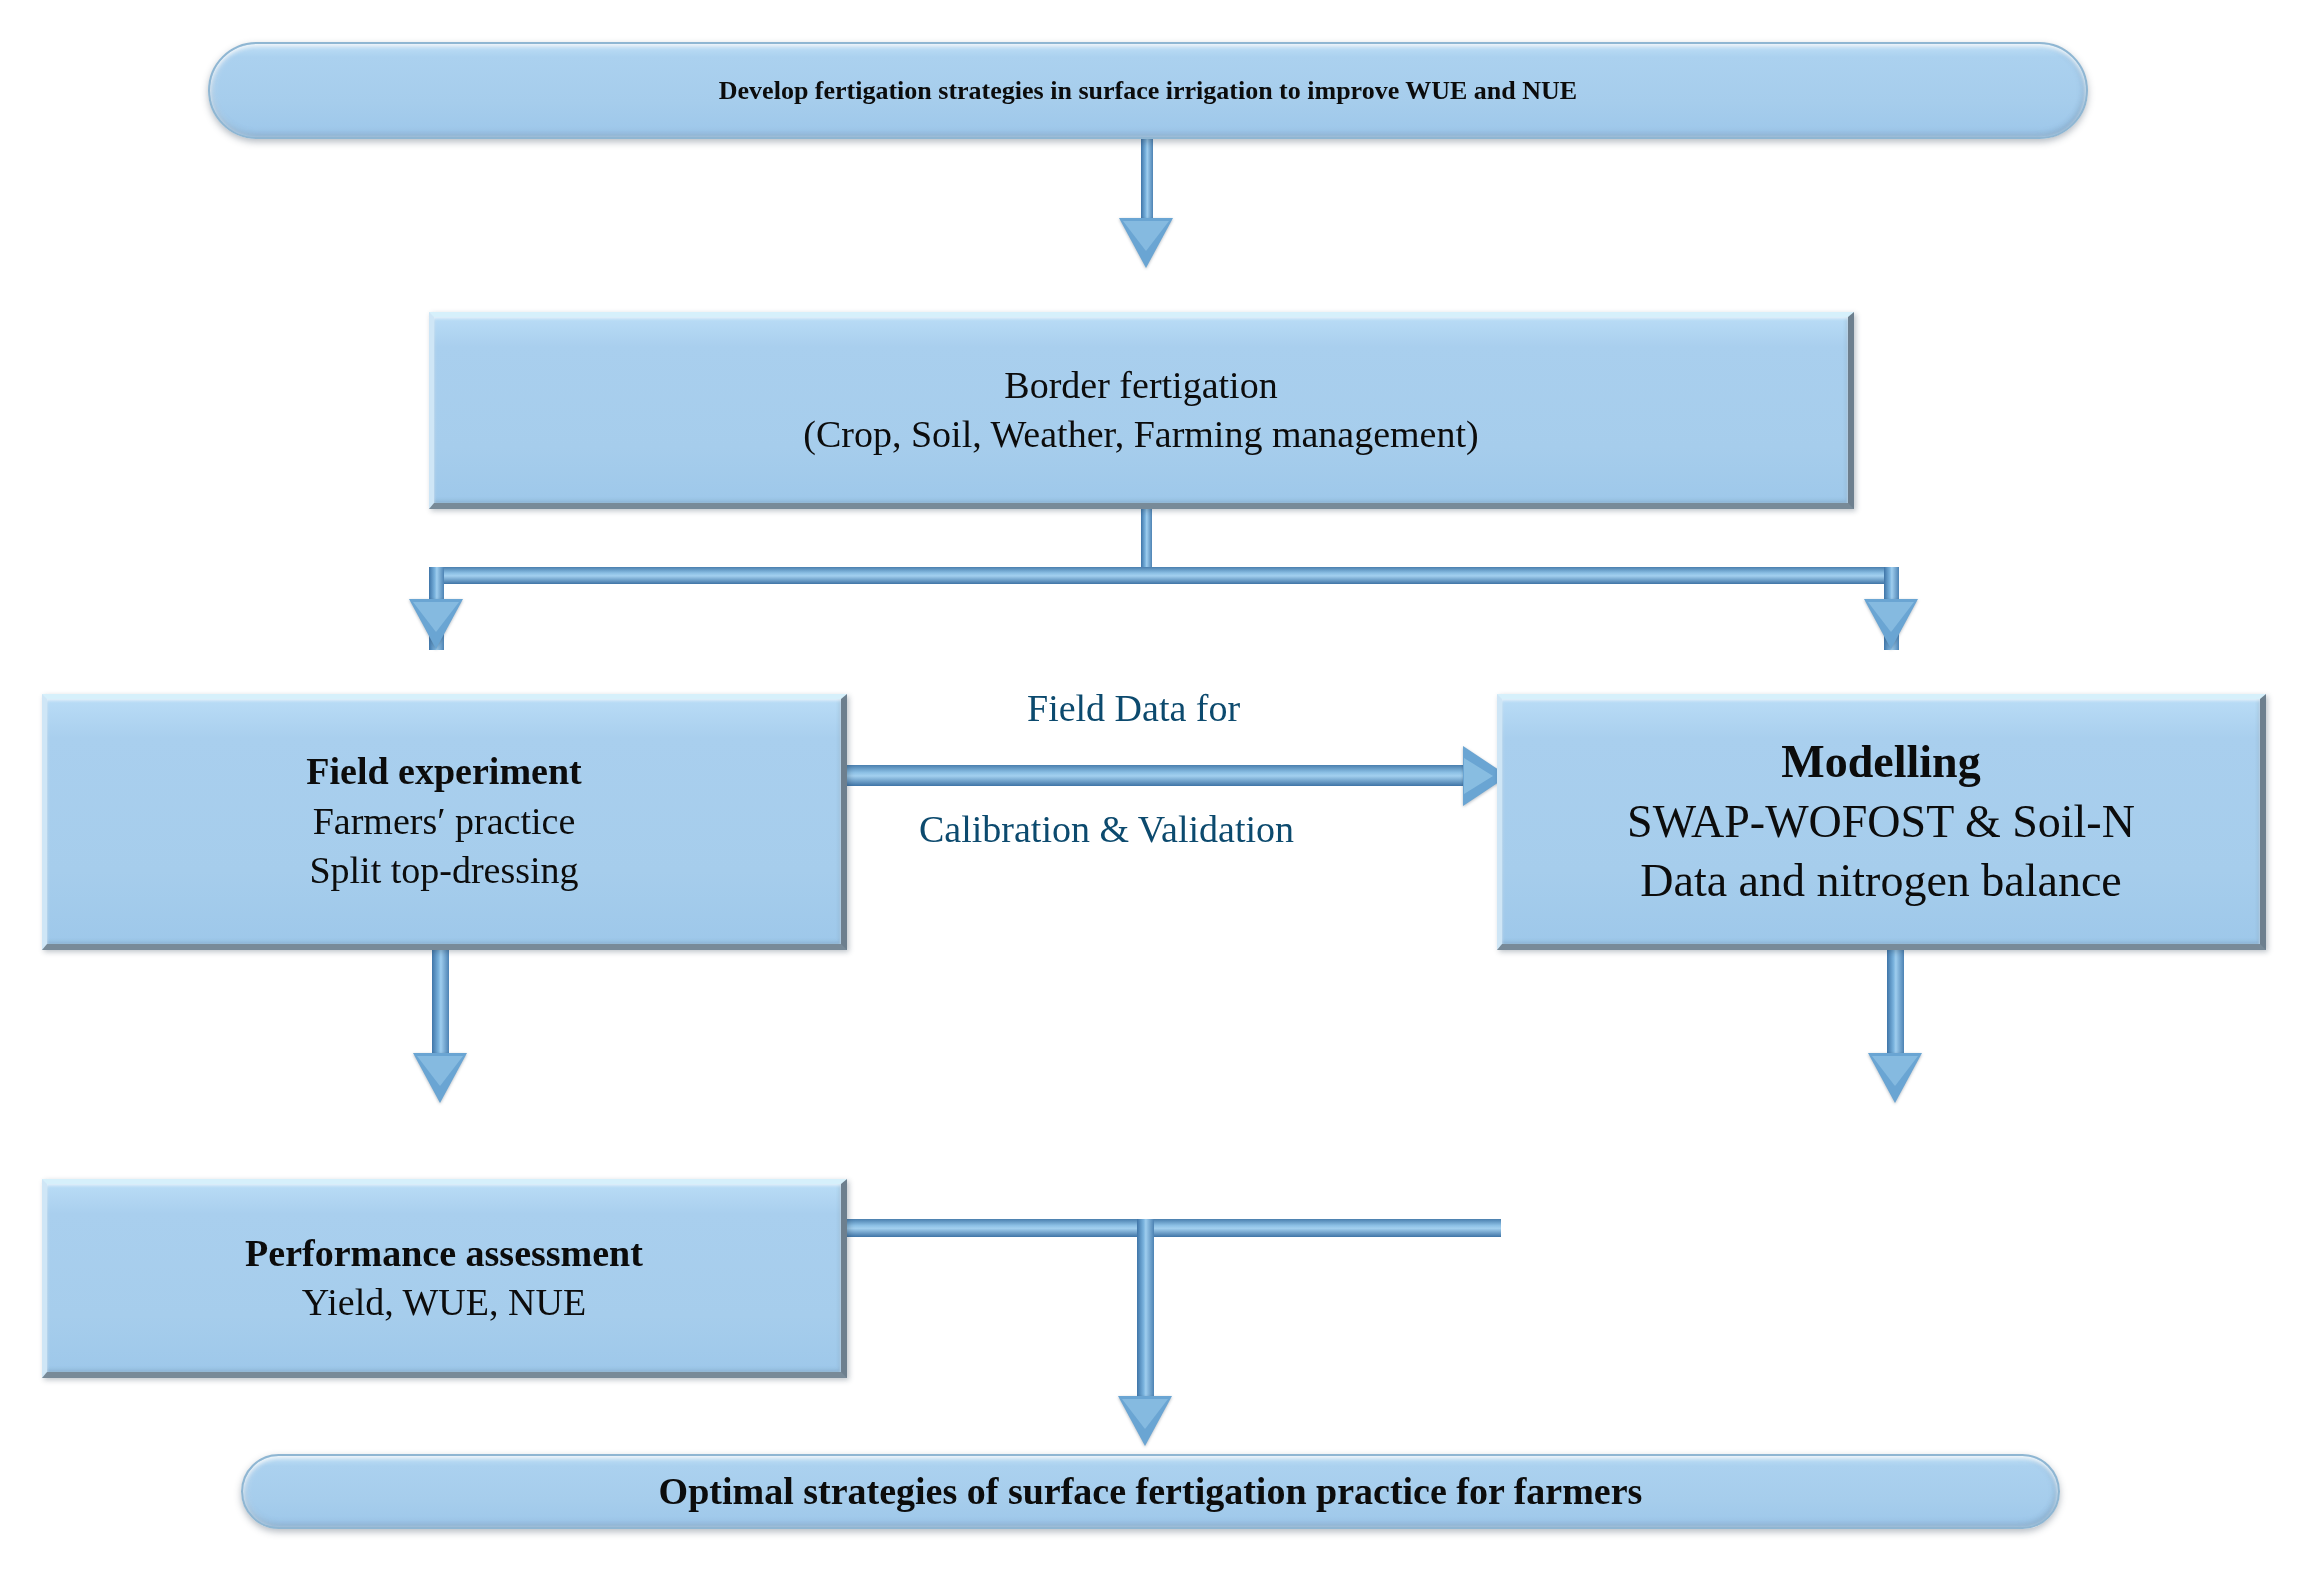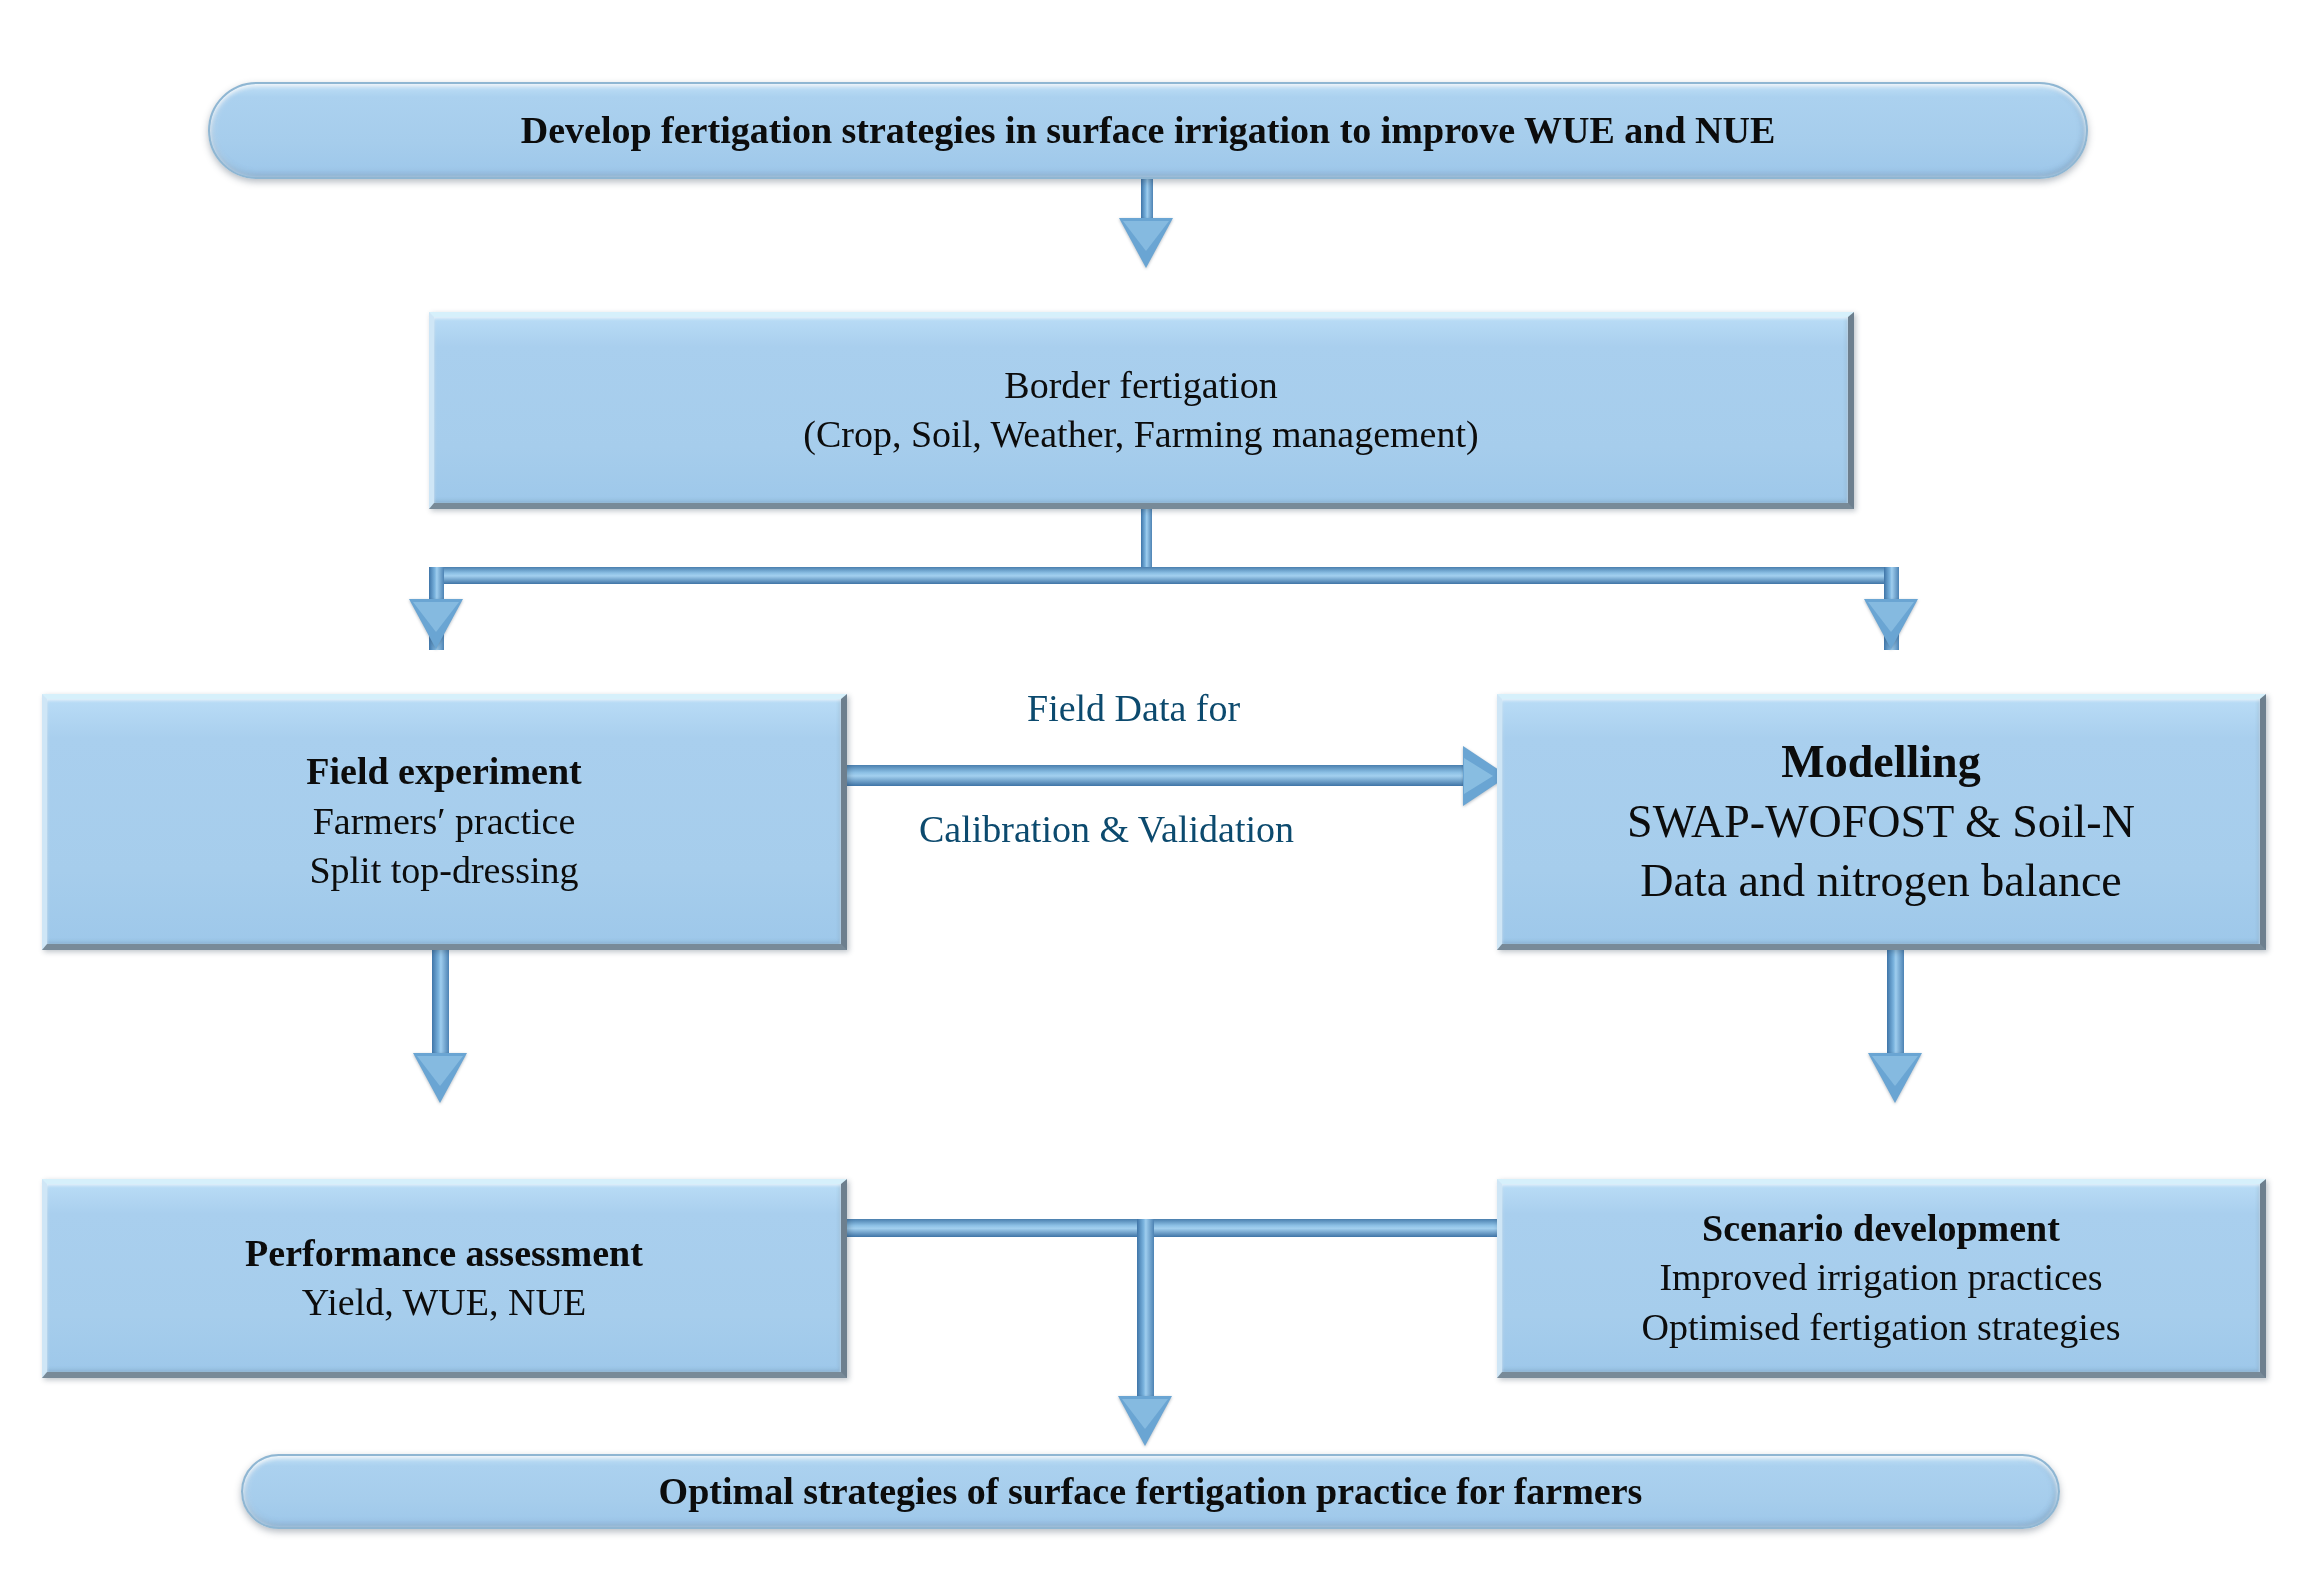--- a/index.html
+++ b/index.html
@@ -131,21 +131,21 @@
     border-bottom: 18px solid transparent;
     border-left: 29px solid #93c5e6;
     opacity: 0.75;
   }
 </style>
 </head>
 <body>
 
 <div id="canvas">
 
-  <div class="node pill" style="left:208px; top:42px; width:1880px; height:97px; font-size:38px;margin-top:40px;">
+  <div class="node pill" style="left:208px; top:42px; width:1880px; height:97px; font-size:26px;">
     <span class="line bold">Develop fertigation strategies in surface irrigation to improve WUE and NUE</span>
   </div>
 
   <div class="conn-v" style="left:1141px; top:139px; width:12px; height:99px;"></div>
   <div class="arrow-down" style="left:1119px; top:218px;"></div>
 
   <div class="node rect" style="left:429px; top:264px; width:1425px; height:197px; font-size:38px;">
     <span class="line">Border fertigation</span>
     <span class="line">(Crop, Soil, Weather, Farming management)</span>
   </div>
@@ -178,25 +178,20 @@
   <div class="arrow-down" style="left:413px; top:1053px;"></div>
 
   <div class="conn-v" style="left:1887px; top:902px; width:16.7px; height:159px;"></div>
   <div class="arrow-down" style="left:1868px; top:1053px;"></div>
 
   <div class="node rect" style="left:42px; top:1131px; width:805px; height:199px; font-size:38px;">
     <span class="line bold">Performance assessment</span>
     <span class="line">Yield, WUE, NUE</span>
   </div>
 
-  <div class="node rect" style="left:1497px; top:1131px; width:769px; height:199px; font-size:38px;">
-    <span class="line bold">Scenario development</span>
-    <span class="line">Improved irrigation practices</span>
-    <span class="line">Optimised fertigation strategies</span>
-  </div>
 
   <div class="conn-h" style="left:843px; top:1219px; width:658px; height:18px;"></div>
   <div class="conn-v" style="left:1137px; top:1219px; width:16.7px; height:193px;"></div>
   <div class="arrow-down" style="left:1118px; top:1396px;"></div>
 
   <div class="node pill" style="left:241px; top:1454px; width:1819px; height:75px; font-size:38px;">
     <span class="line bold">Optimal strategies of surface fertigation practice for farmers</span>
   </div>
 
 </div>

